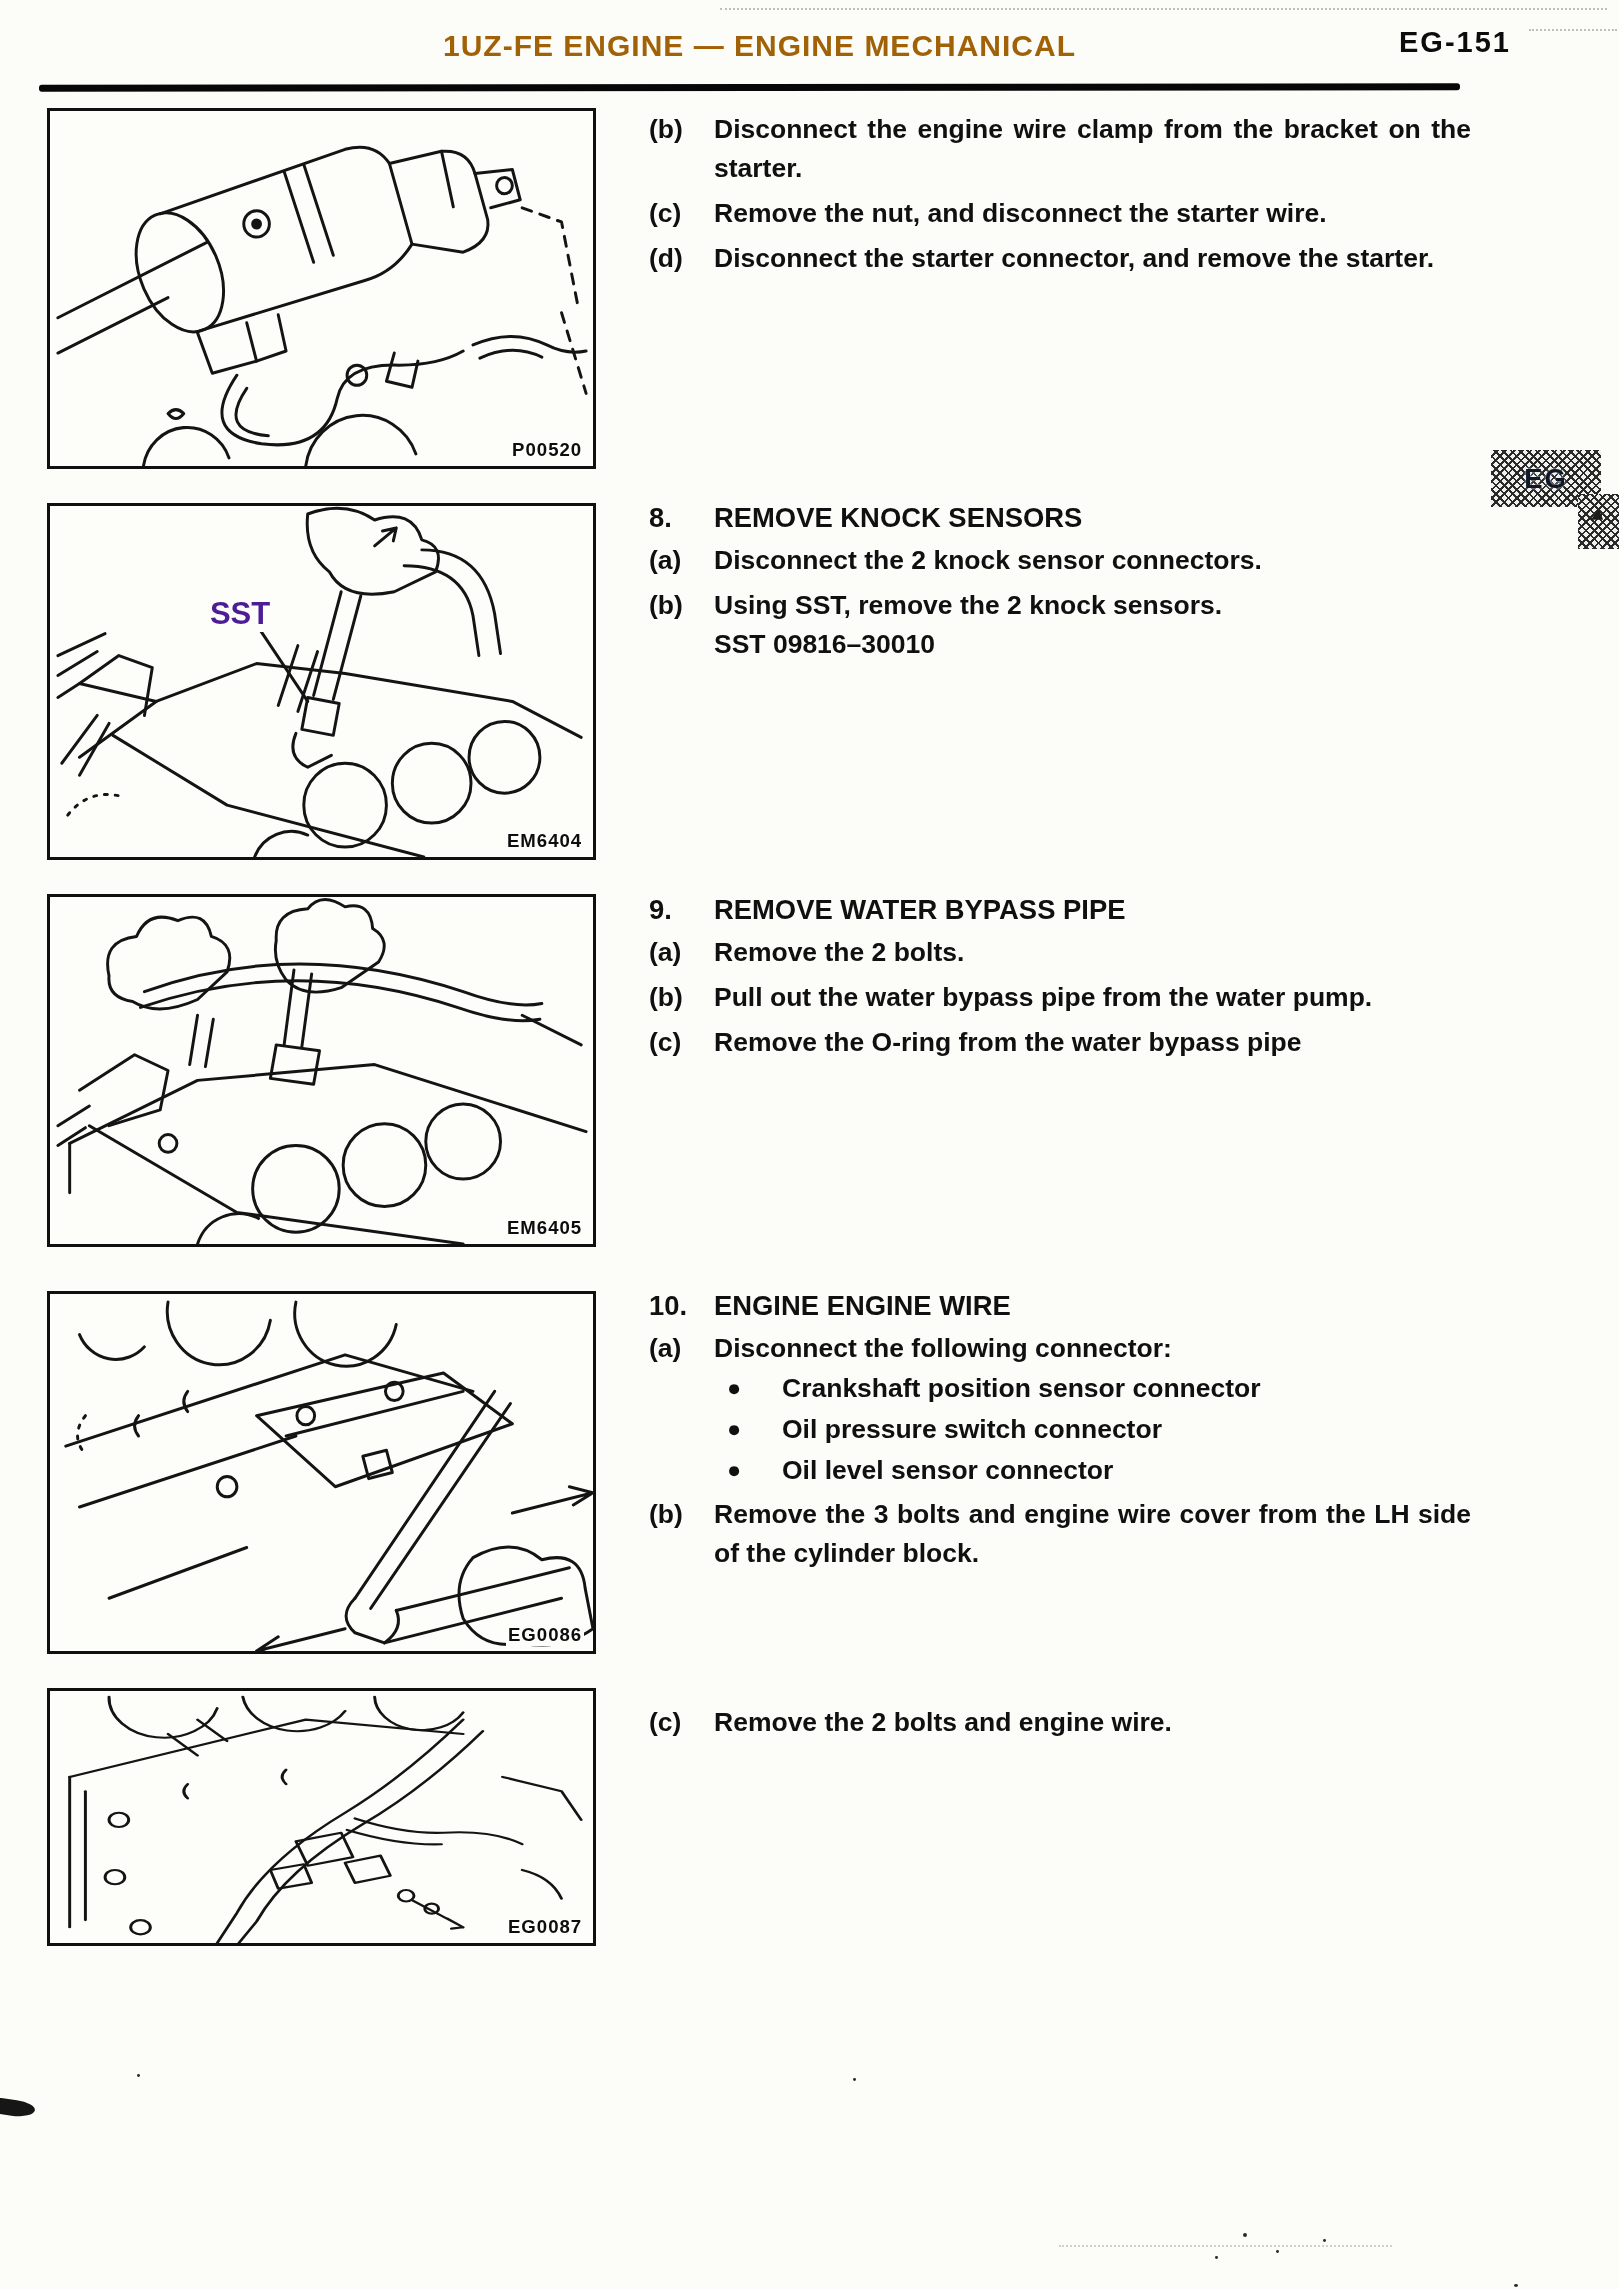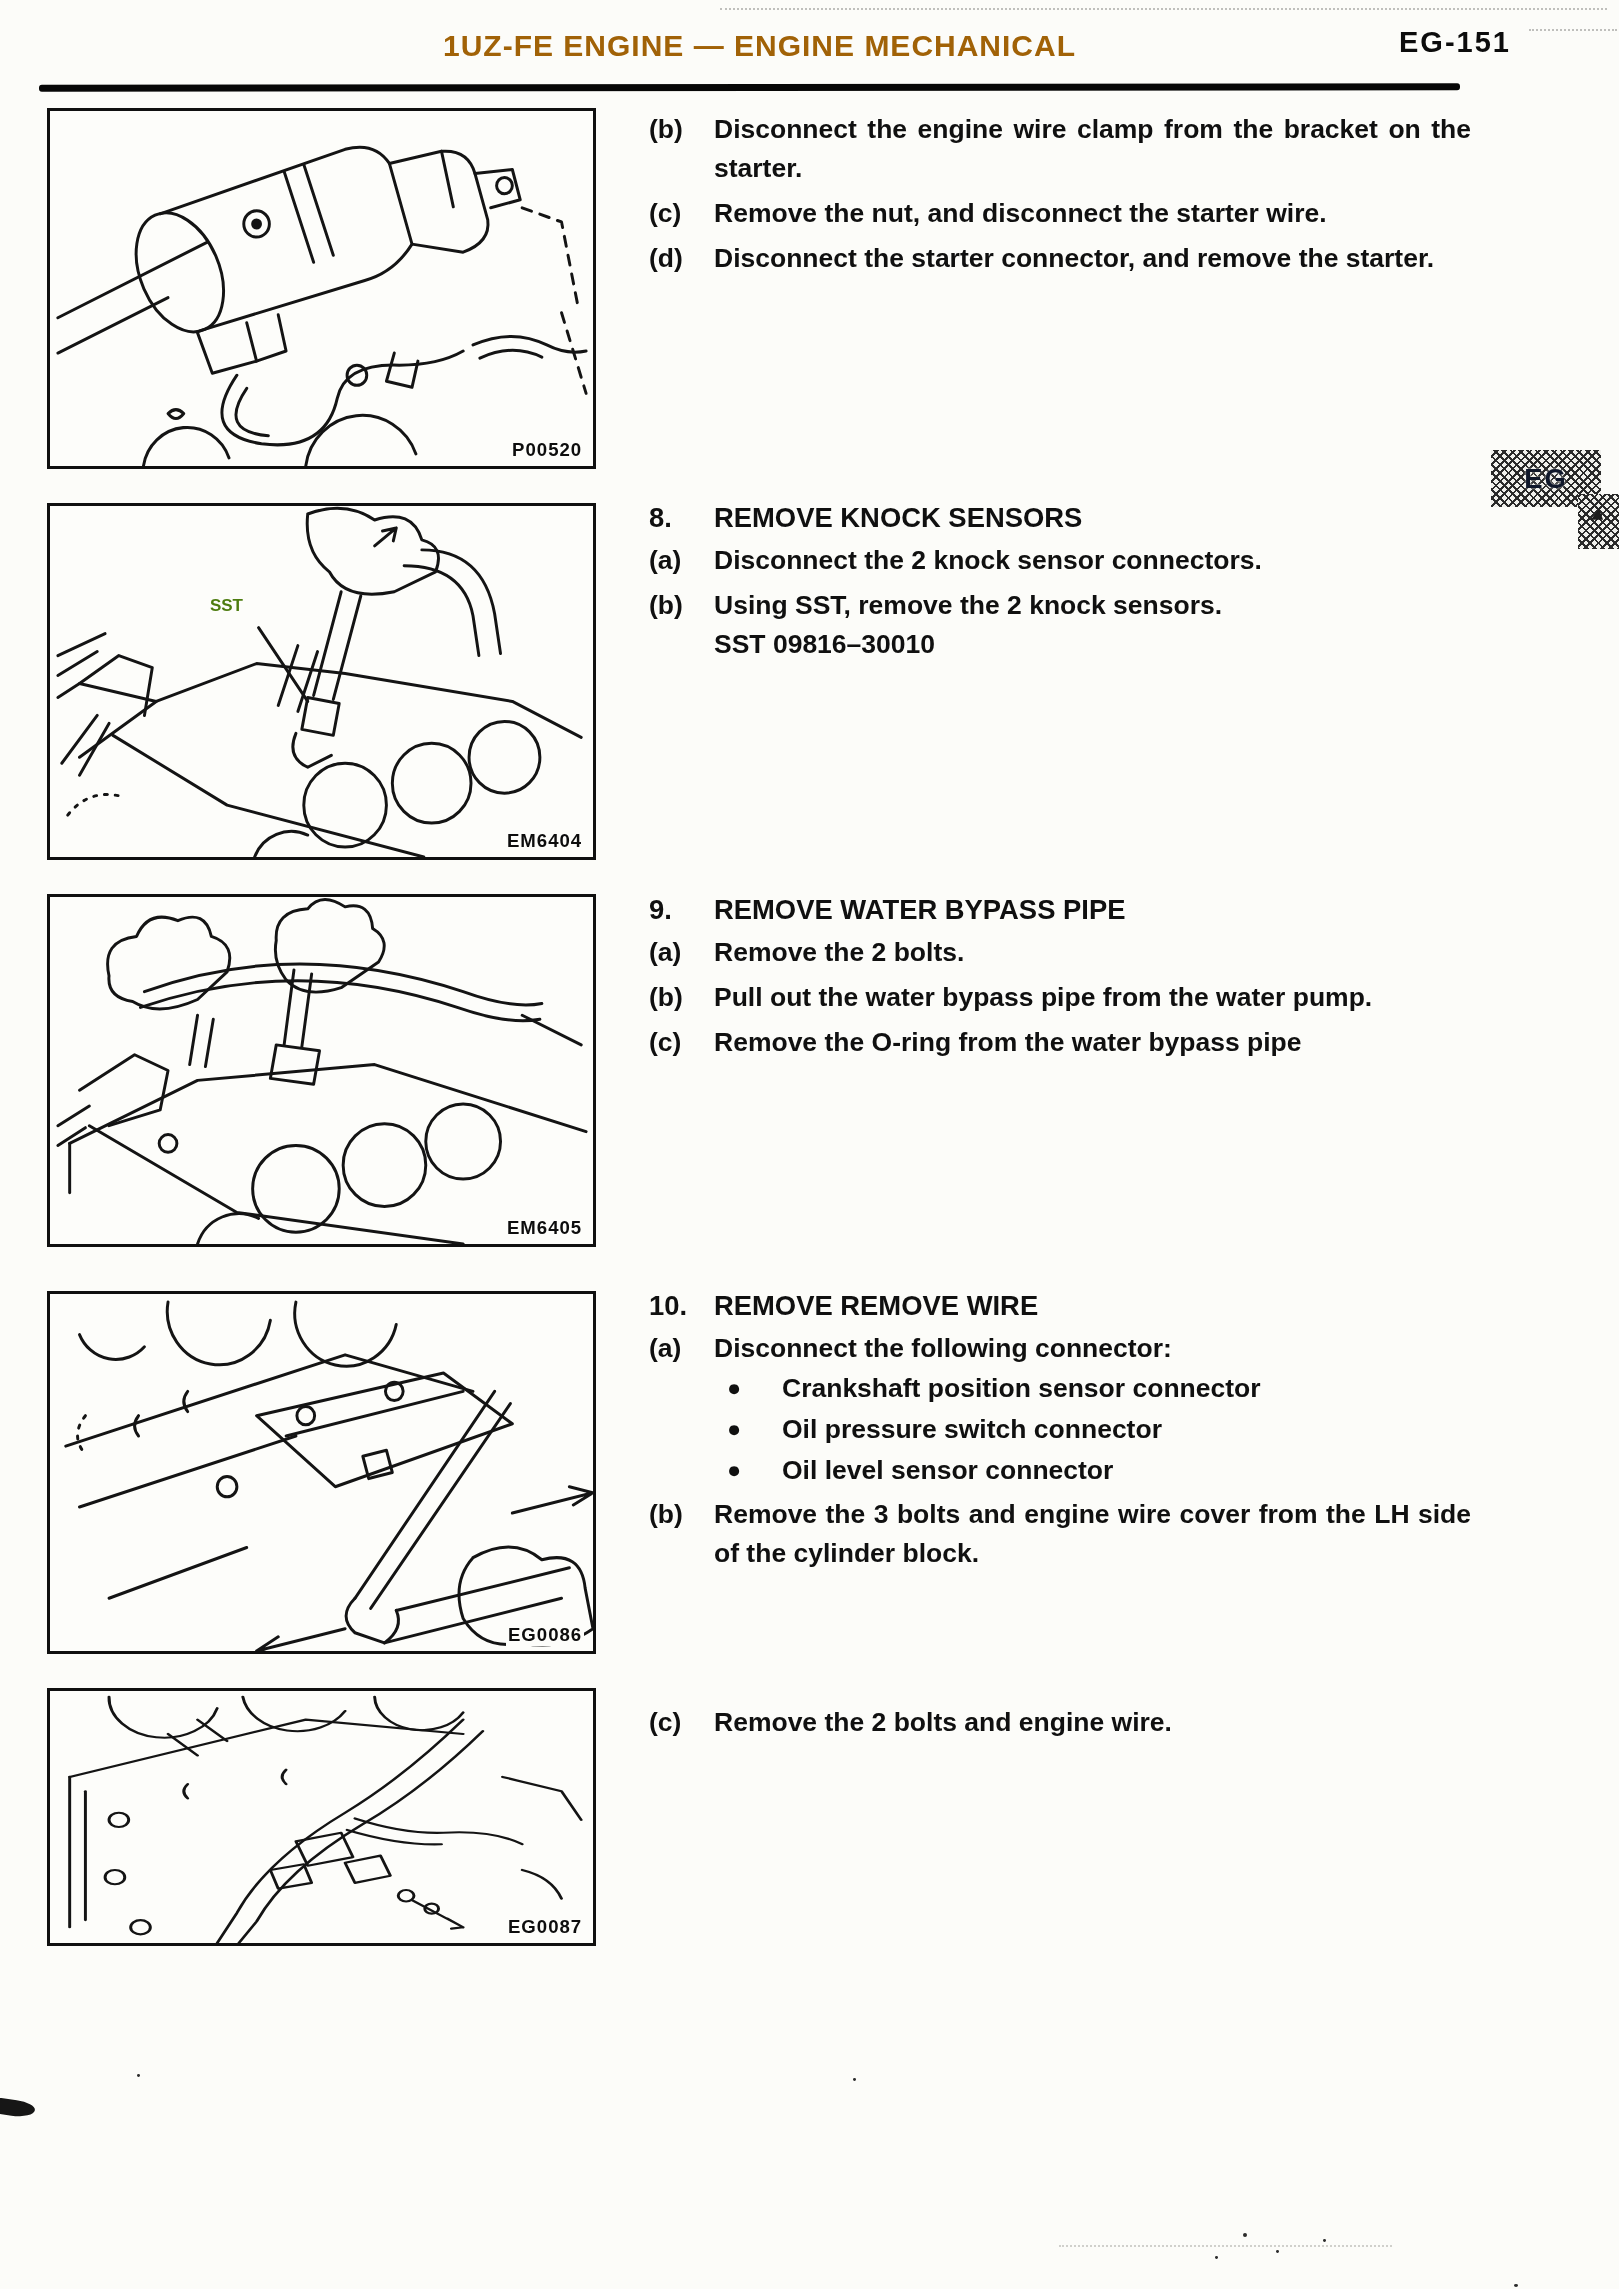--- a/index.html
+++ b/index.html
@@ -25,21 +25,21 @@
   .fig{
     position:absolute;left:47px;width:549px;border:3.9px solid #101010;
     background:#fdfdfa;box-sizing:border-box;
   }
   .fig svg{display:block;width:100%;height:100%;}
   .fig-code{
     position:absolute;right:8.8px;bottom:4.9px;font-size:18.6px;font-weight:700;
     letter-spacing:1px;color:#0d0d0d;background:#fdfdfa;padding:0 2px;
   }
   .fig-callout{
-    position:absolute;font-size:17px;font-weight:700;color:#4d7c0f;
+    position:absolute;font-size:31px;font-weight:700;color:#4c1d95;
     background:#fdfdfa;padding:0 2.9px;
   }
   
   .txtblock{position:absolute;left:649px;width:823px;font-size:26.5px;line-height:39px;font-weight:700;}
   .step{display:flex;margin-bottom:5.9px;}
   .step-label{flex:0 0 65px;}
   .step-text{width:757px;text-align:justify;}
   .sec-head{display:flex;font-size:27.4px;margin-bottom:3.9px;}
   .sec-num{flex:0 0 65px;}
   .tool-note{margin-left:65px;}
@@ -254,21 +254,21 @@
         <path d="M36,120 Q20,140 36,158" stroke-dasharray="3 8"></path>
         <path d="M90,120 Q82,130 90,140 M140,96 Q132,106 140,116"></path>
       </g>
     </svg>
     <span class="fig-code">EG0086</span>
   </div>
 
   <div class="txtblock" style="top:1286px;">
     <div class="sec-head">
       <span class="sec-num">10.</span>
-      <span>REMOVE REMOVE WIRE</span>
+      <span>ENGINE ENGINE WIRE</span>
     </div>
     <div class="step" style="margin-bottom:0;">
       <span class="step-label">(a)</span>
       <span class="step-text">Disconnect the following connector:</span>
     </div>
     <div class="bullet-row">
       <span class="bullet-glyph">●</span>
       <span class="bullet-text">Crankshaft position sensor connector</span>
     </div>
     <div class="bullet-row">

